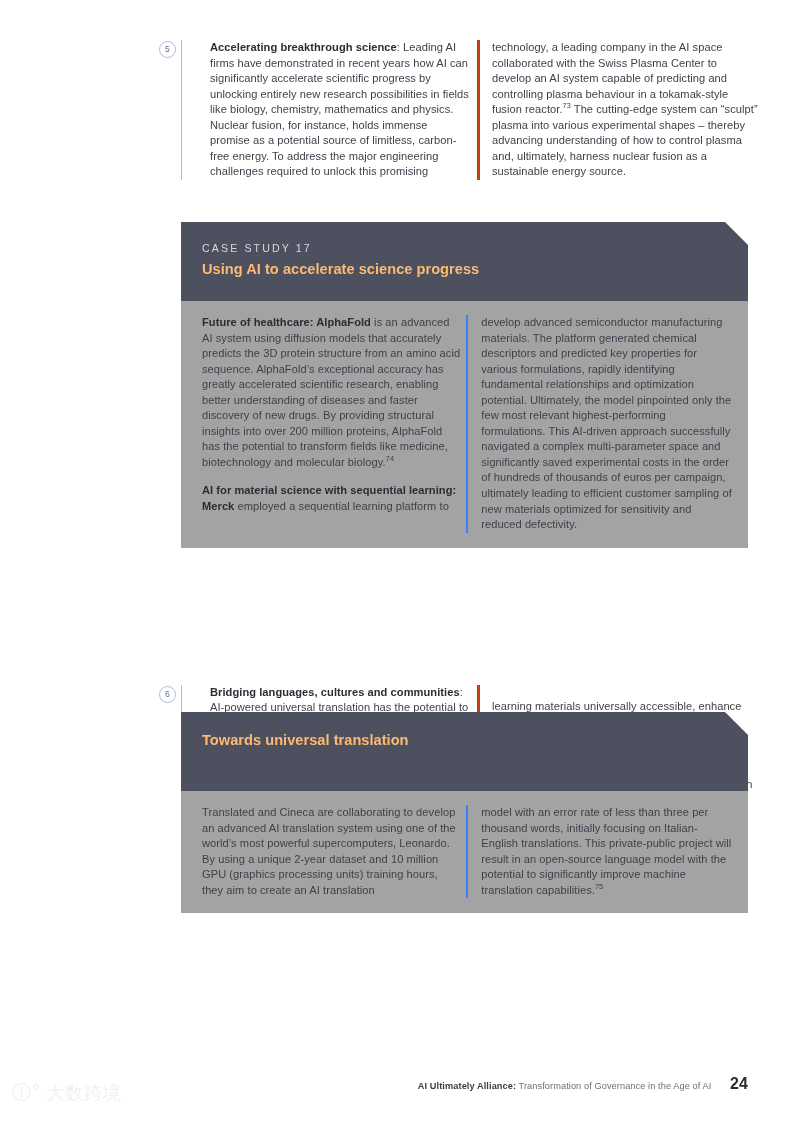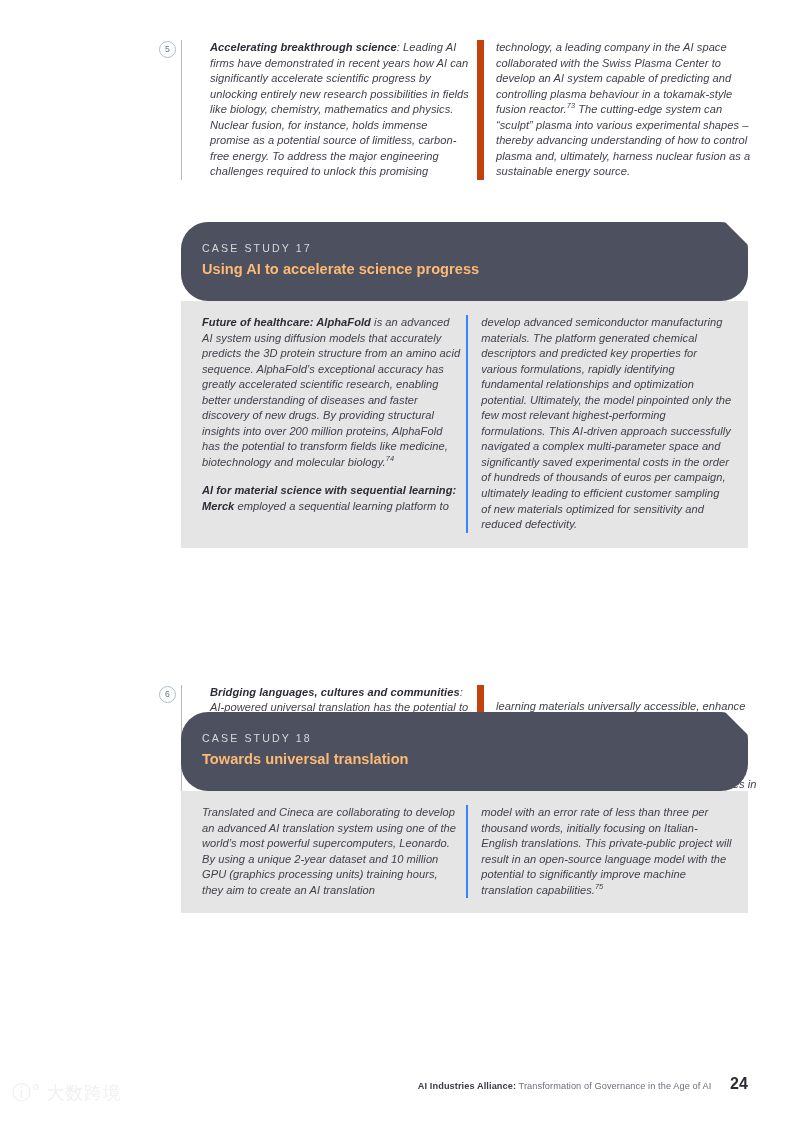--- a/index.html
+++ b/index.html
@@ -32,30 +32,29 @@
   }
   .twocol .col-left {
     width: 288px;
     padding-left: 10px;
     border-left: 1px solid #b9b9c2;
   }
   .twocol .col-right {
     width: 282px;
     padding-left: 12px;
     margin-left: 8px;
-    border-left: 7px solid #c2410c;
+    border-left: 3px solid #c2410c;
   }
 
   p.body {
     margin: 0;
     font-size: 11.1px;
     line-height: 15.55px;
     color: #3f3f4a;
     letter-spacing: 0.005em;
-    font-style: italic;
   }
   p.body + p.body {
     margin-top: 13px;
   }
   p.body b {
     font-weight: bold;
     color: #2c2c36;
   }
   sup {
     font-size: 7.4px;
@@ -92,38 +91,37 @@
     width: 567px;
   }
   .case-banner {
     position: relative;
     background: #4d505e;
     height: 79px;
     box-sizing: border-box;
     padding: 20px 0 0 21px;
     -webkit-clip-path: polygon(0 0, calc(100% - 23px) 0, 100% 23px, 100% 100%, 0 100%);
     clip-path: polygon(0 0, calc(100% - 23px) 0, 100% 23px, 100% 100%, 0 100%);
-    border-radius: 27px;
   }
   .case-label {
     font-size: 10.6px;
     letter-spacing: 0.20em;
     color: #d8d9de;
     font-weight: normal;
     margin: 0 0 7px 0;
   }
   .case-title {
     font-size: 14.6px;
     font-weight: bold;
     color: #fdba74;
     margin: 0;
     letter-spacing: 0.002em;
   }
   .case-body {
-    background: #e5e5e5;
+    background: #a3a3a3;
     display: flex;
     box-sizing: border-box;
     padding: 14px 16px 15px 11px;
   }
   .case-body .cb-left {
     width: 284px;
     box-sizing: border-box;
     padding-left: 10px;
   }
   .case-body .cb-right {
@@ -221,35 +219,34 @@
       <div class="num-circle">6</div>
       <p class="body"><b>Bridging languages, cultures and communities</b><span>: AI-powered universal translation has the potential to transform global interactions by providing precise, professional-grade translations across languages and dialects. It breaks down communication barriers, promotes inclusivity and expands the reach of local cultures. This technology can equalize educational opportunities by making</span></p>
     </div>
     <div class="col col-right">
       <p class="body" style="margin-top:14px;">learning materials universally accessible, enhance healthcare through effective multilingual communication and support global business by streamlining collaboration and trade. It promotes cultural exchange through art and media, democratizes information and empowers societies in an interconnected world while also preserving endangered languages by giving them global exposure and relevance.</p>
     </div>
   </div>
 
   <div class="case" style="top:712px;">
     <div class="case-banner">
-      <p class="case-label">CASE STUDY 18</p>
       <p class="case-title">Towards universal translation</p>
     </div>
     <div class="case-body">
       <div class="cb-left">
         <p class="body">Translated and Cineca are collaborating to develop an advanced AI translation system using one of the world’s most powerful supercomputers, Leonardo. By using a unique 2-year dataset and 10 million GPU (graphics processing units) training hours, they aim to create an AI translation</p>
       </div>
       <div class="cb-right">
         <p class="body"><span>model with an error rate of less than three per thousand words, initially focusing on Italian-English translations. This private-public project will result in an open-source language model with the potential to significantly improve machine translation capabilities.</span><sup>75</sup></p>
       </div>
     </div>
   </div>
 
   <div class="footer">
-    <span class="f-brand">AI Industries Alliance:</span>
+    <span class="f-brand">AI Ultimately Alliance:</span>
     <span class="f-sub">Transformation of Governance in the Age of AI</span>
     <span class="f-page">24</span>
   </div>
 
   <div class="watermark">
     <span class="wm-mark">ⓘ°</span>
     <span class="wm-text">大数跨境</span>
   </div>
 
 </div>

